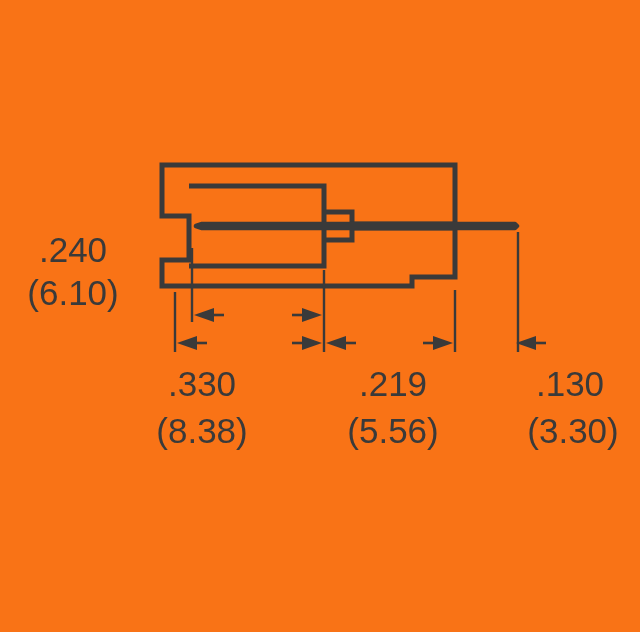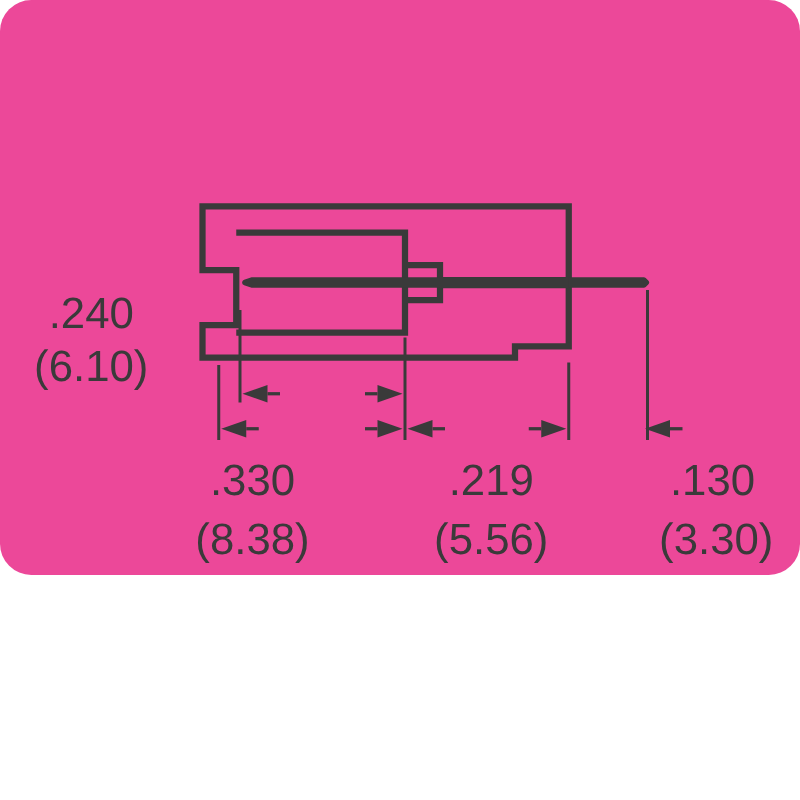--- a/index.html
+++ b/index.html
@@ -9,23 +9,22 @@
   }
   body {
     width: 640px;
     height: 640px;
     overflow: hidden;
     font-family: "Liberation Sans", sans-serif;
   }
   #drawing-root {
     position: relative;
     width: 640px;
-    height: 460px;
-    background: #ec4899;
-    border-radius: 25px;
+    height: 632px;
+    background: #f97316;
   }
   svg#tech-drawing {
     display: block;
     width: 640px;
     height: 640px;
   }
   .part-outline {
     fill: none;
     stroke: #3a3a3a;
     stroke-width: 5;

